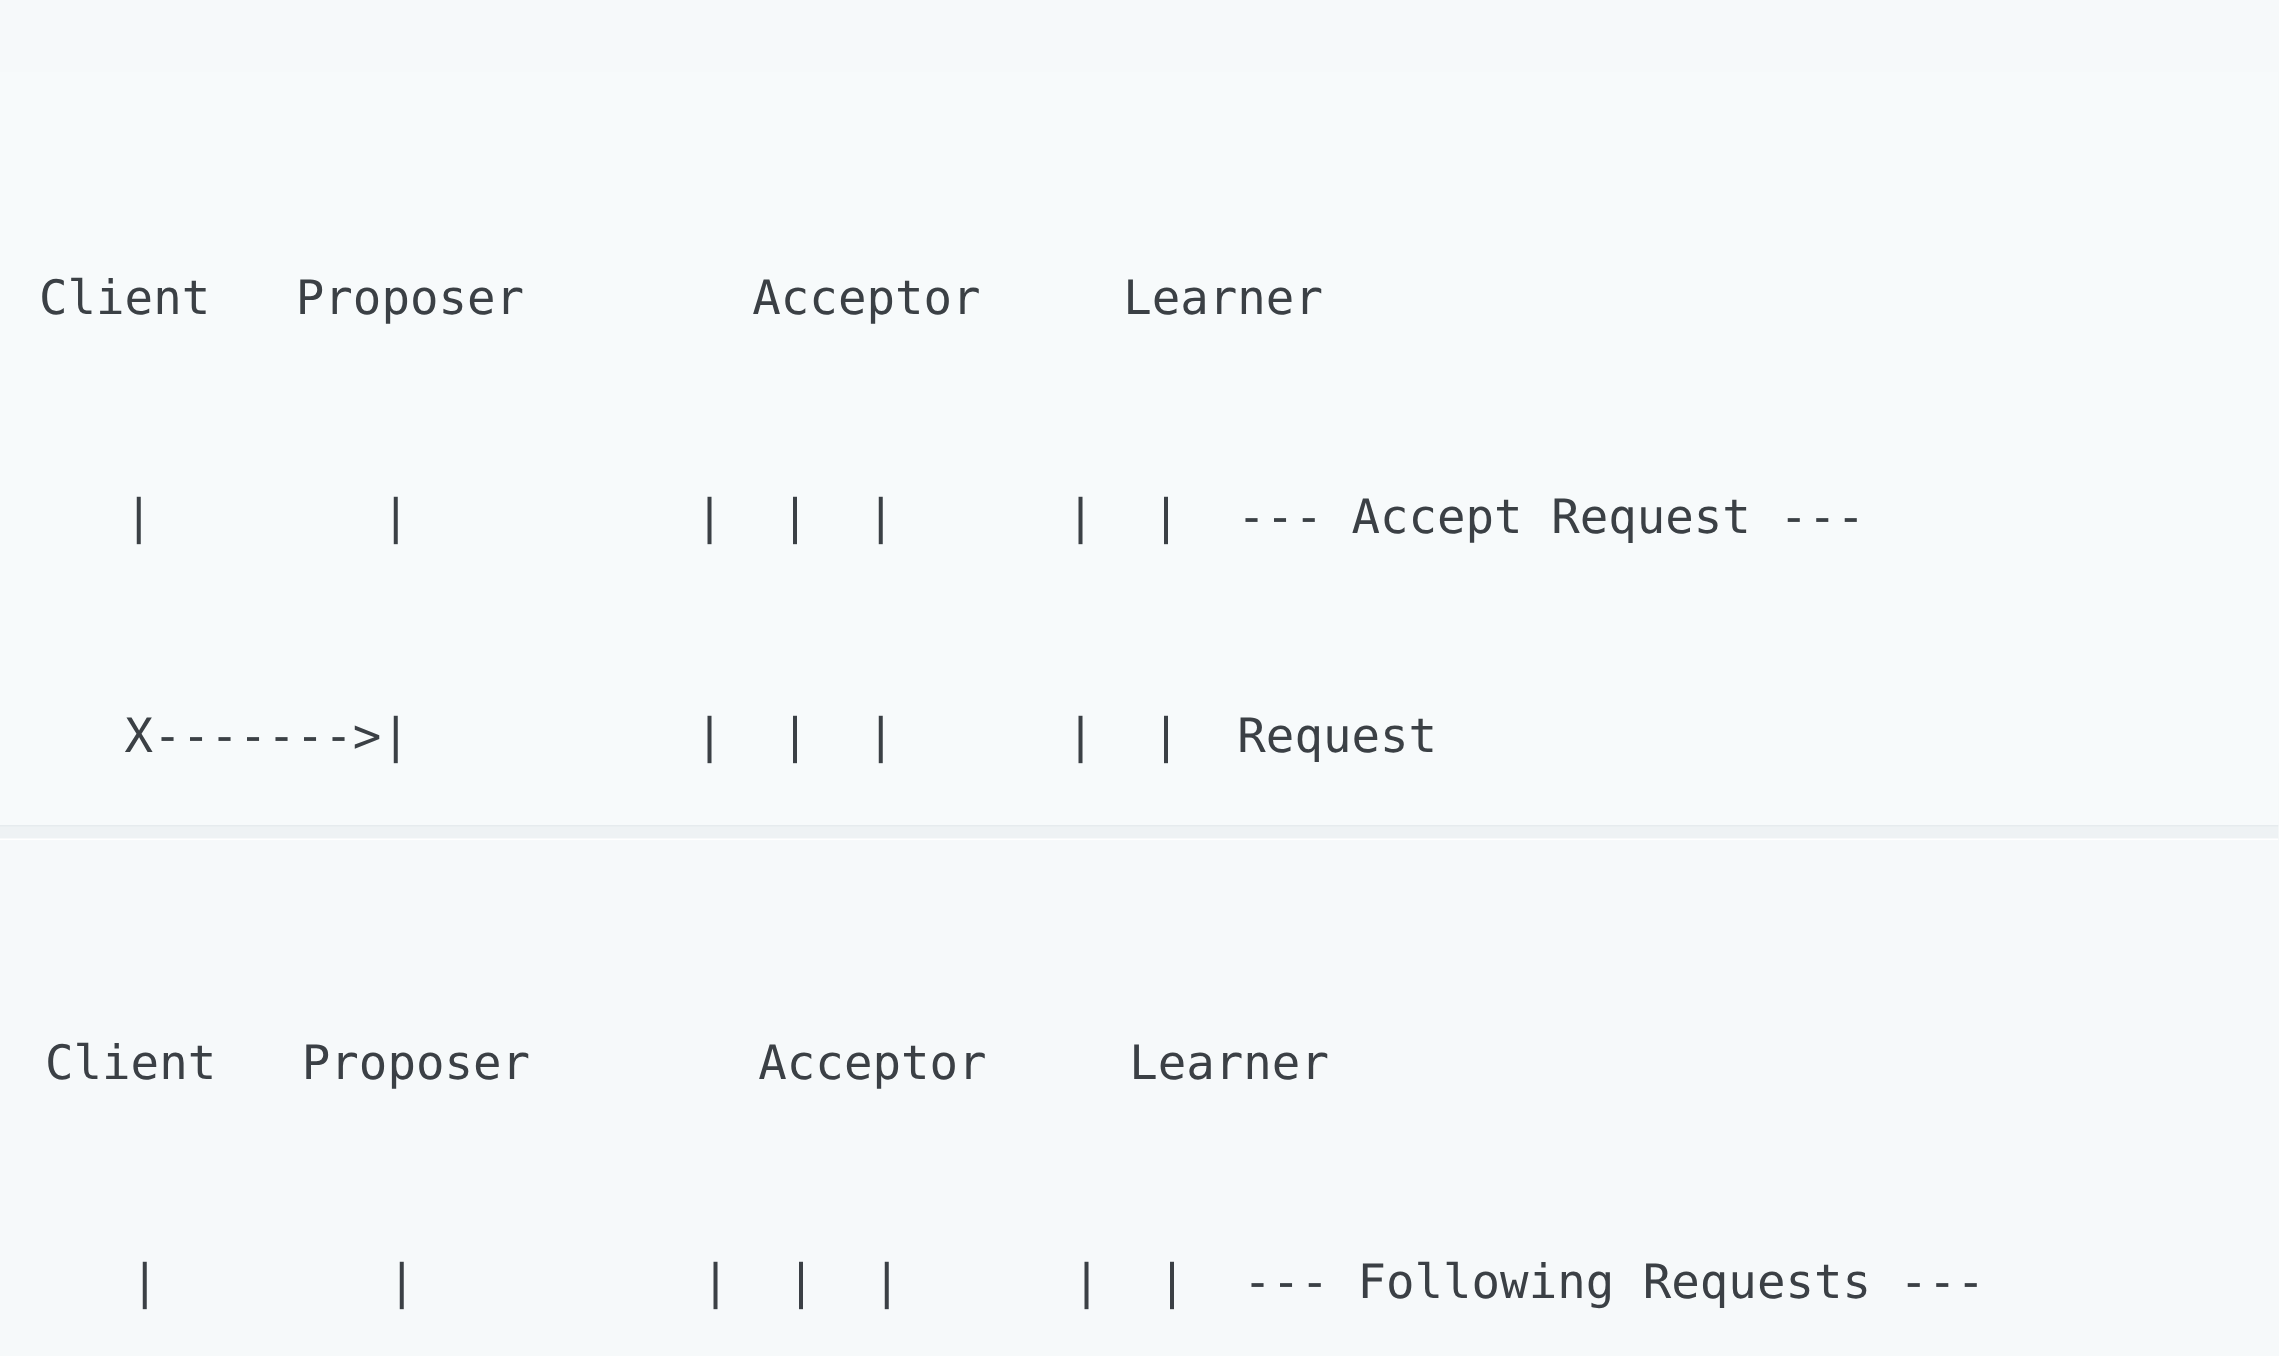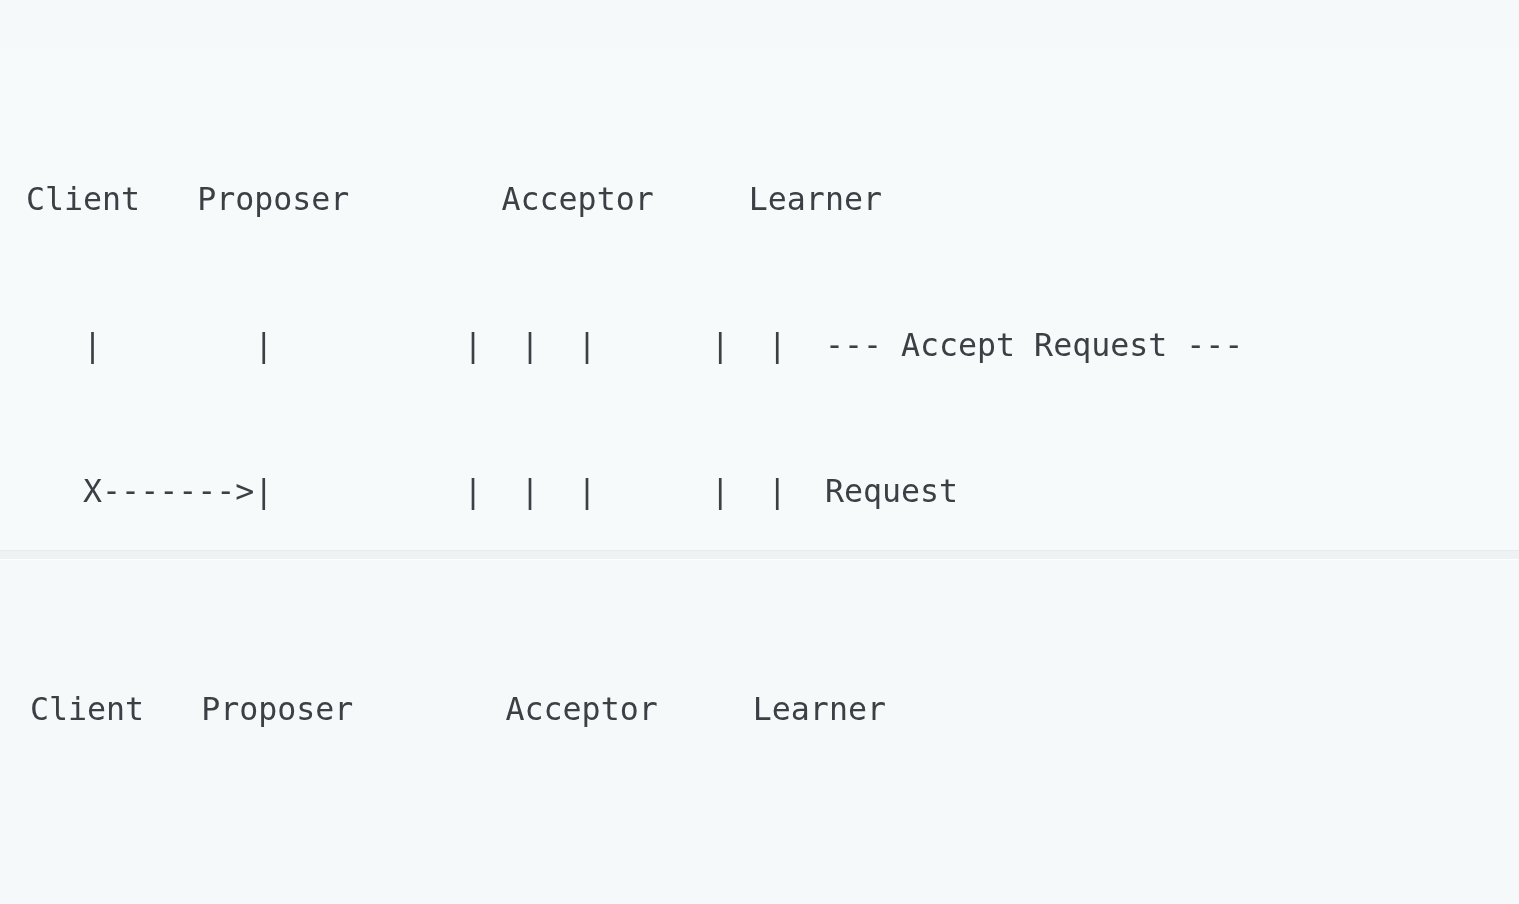--- a/index.html
+++ b/index.html
@@ -84,20 +84,21 @@
     <span class="ascii-line">   |        X---------&gt;|-&gt;|-&gt;|      |  |  Accept!(N,I,Vm)</span>
     
     
     
   </section>
 
   <div id="block-divider"></div>
 
   <section id="block-following" class="ascii-block">
     <span class="ascii-line">Client   Proposer        Acceptor     Learner</span>
+    <span class="ascii-line">   |        |          |  |  |      |  |  --- Following Requests ---</span>
     
     
     
     
     
   </section>
 
 </div>
 
 </body></html>

